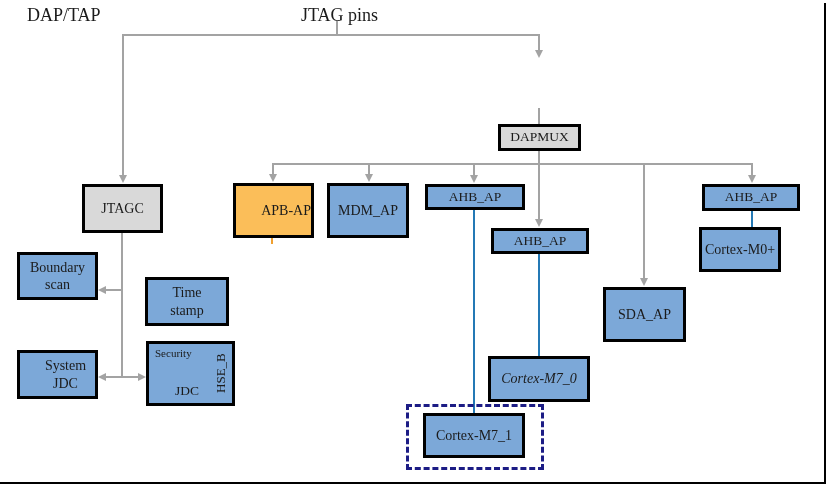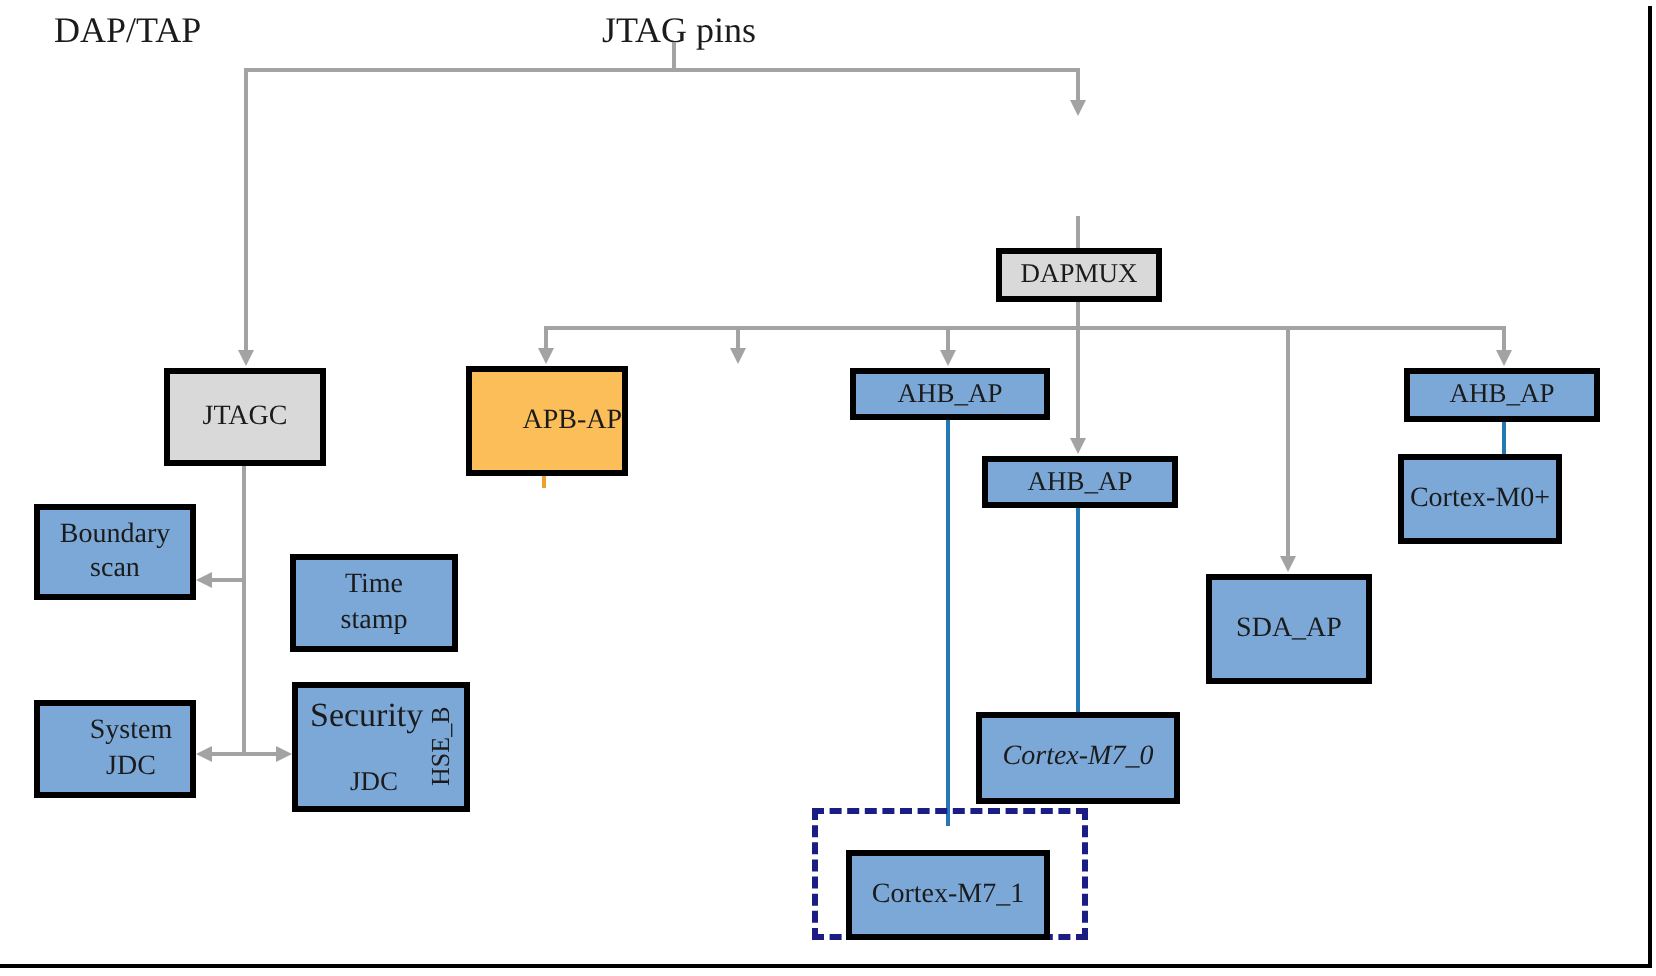--- a/index.html
+++ b/index.html
@@ -25,21 +25,21 @@
   .hline{height:2px;}
   .vline{width:2px;}
   .blueline{position:absolute;width:2px;background:#2479B5;}
   .orangetick{position:absolute;width:2px;background:#F0A030;}
   .frameline{position:absolute;background:#000;}
   .arr{position:absolute;width:0;height:0;}
   .arr.down{border-left:4px solid transparent;border-right:4px solid transparent;border-top:8px solid #A3A3A3;}
   .arr.left{border-top:4px solid transparent;border-bottom:4px solid transparent;border-right:8px solid #A3A3A3;}
   .arr.right{border-top:4px solid transparent;border-bottom:4px solid transparent;border-left:8px solid #A3A3A3;}
   
-  .sec-label{position:absolute;left:6px;top:3px;font-size:17px;}
+  .sec-label{position:absolute;left:6px;top:3px;font-size:11px;}
   .jdc-label{position:absolute;left:26px;bottom:3px;font-size:13.5px;}
   .rotwrap{position:absolute;right:0;top:0;width:22px;height:100%;
     display:flex;align-items:center;justify-content:center;}
   .rotwrap span{transform:rotate(-90deg);white-space:nowrap;font-size:13px;}
 </style>
 </head>
 <body>
 
 <div id="stage">
 
@@ -79,31 +79,32 @@
 
   <div class="blueline" style="left:473px;top:209px;height:204px;"></div>
   <div class="blueline" style="left:538px;top:253px;height:103px;"></div>
   <div class="blueline" style="left:751px;top:210px;height:17px;"></div>
   <div class="orangetick" style="left:271px;top:238px;height:6px;"></div>
 
   <div class="box gray thin" style="left:498px;top:124px;width:83px;height:27px;"><span>DAPMUX</span></div>
   <div class="box gray" style="left:82px;top:184px;width:81px;height:49px;"><span>JTAGC</span></div>
 
   <div class="box orange" style="left:233px;top:183px;width:81px;height:55px;"><span>APB-AP</span></div>
+  <div class="box blue" style="left:327px;top:183px;width:82px;height:55px;"><span>MDM_AP</span></div>
 
   <div class="box blue thin" style="left:425px;top:184px;width:100px;height:26px;"><span>AHB_AP</span></div>
   <div class="box blue thin" style="left:491px;top:228px;width:98px;height:26px;"><span>AHB_AP</span></div>
   <div class="box blue thin" style="left:702px;top:184px;width:98px;height:27px;"><span>AHB_AP</span></div>
 
   <div class="box blue" style="left:699px;top:227px;width:82px;height:45px;"><span>Cortex-M0+</span></div>
   <div class="box blue" style="left:603px;top:287px;width:83px;height:55px;"><span>SDA_AP</span></div>
   <div class="box blue" style="left:488px;top:356px;width:102px;height:46px;font-style:italic;"><span>Cortex-M7_0</span></div>
 
   <div class="dashedbox" style="left:406px;top:404px;width:138px;height:66px;"></div>
-  <div class="box blue" style="left:423px;top:413px;width:102px;height:45px;margin-top:12px;"><span>Cortex-M7_1</span></div>
+  <div class="box blue" style="left:423px;top:413px;width:102px;height:45px;"><span>Cortex-M7_1</span></div>
 
   <div class="box blue" style="left:17px;top:252px;width:81px;height:48px;"><span>Boundary
 scan</span></div>
   <div class="box blue" style="left:145px;top:277px;width:84px;height:49px;"><span>Time
 stamp</span></div>
   <div class="box blue" style="left:17px;top:350px;width:81px;height:49px;padding-left:16px;"><span>System
 JDC</span></div>
 
   <div class="box blue" style="left:146px;top:341px;width:89px;height:65px;">
     <span class="sec-label">Security</span>

